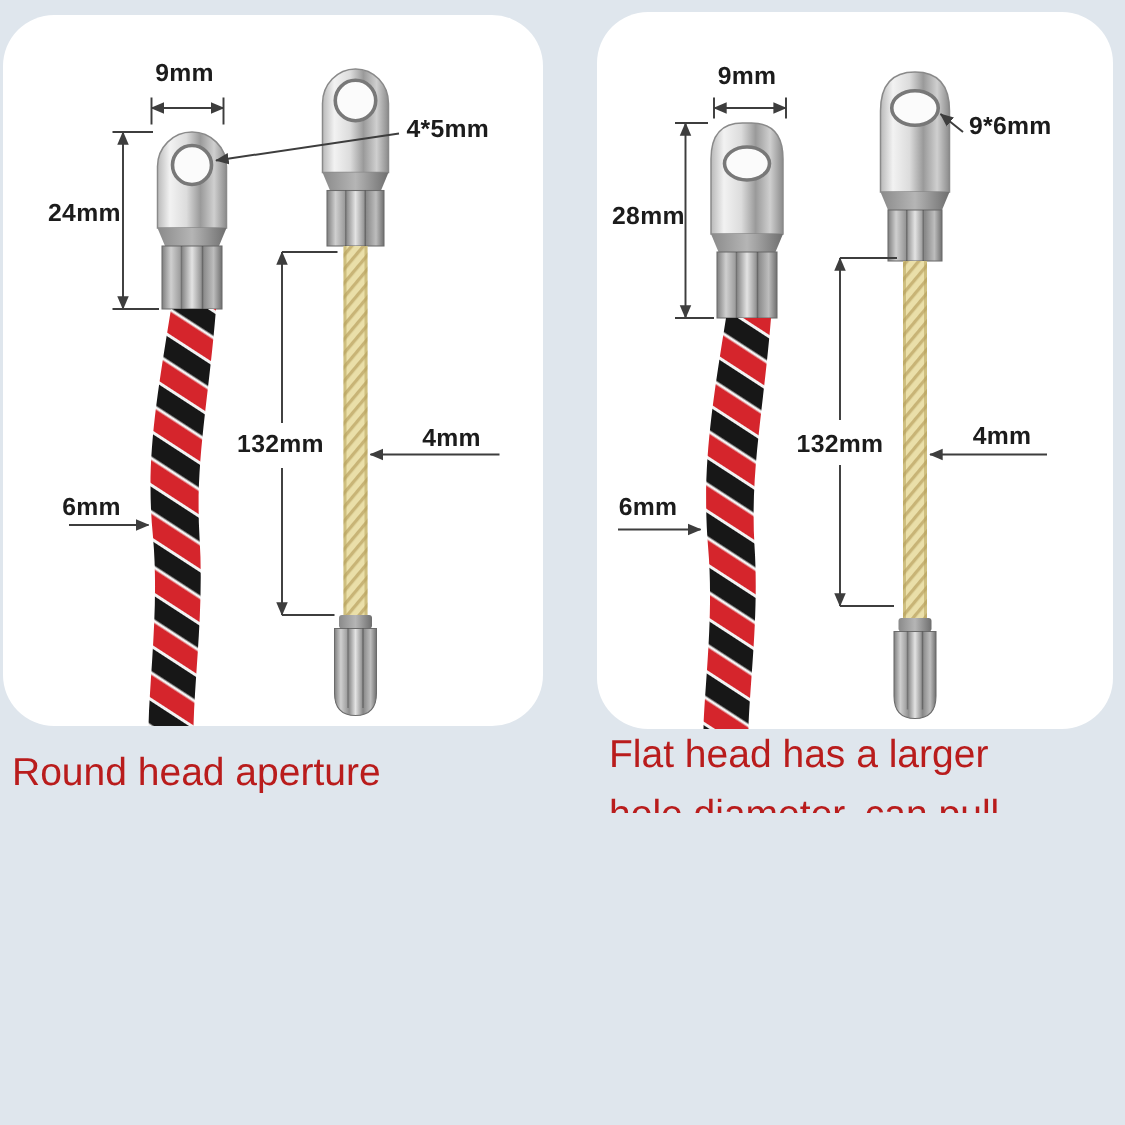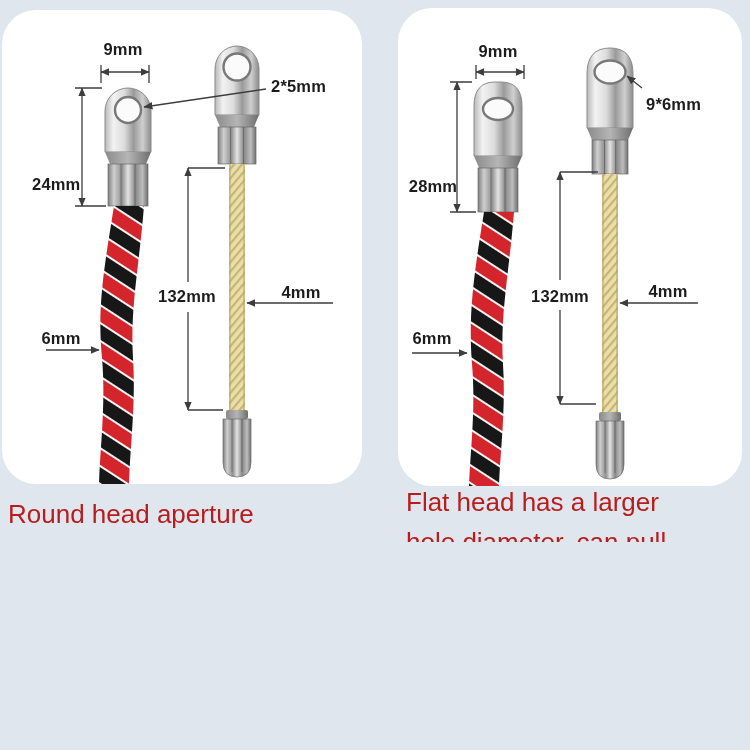--- a/index.html
+++ b/index.html
@@ -3,21 +3,21 @@
 <meta charset="utf-8">
 <style>
   html,body{margin:0;padding:0;background:#dfe6ed;}
   .page{position:relative;width:750px;height:542px;background:#dfe6ed;
         font-family:"Liberation Sans",sans-serif;overflow:hidden;}
   .card{position:absolute;background:#ffffff;border-radius:34px;overflow:hidden;}
   .card-left{left:2px;top:10px;width:360px;height:474px;}
   .card-right{left:398px;top:8px;width:344px;height:478px;}
   .dim-label{position:absolute;font-size:16.5px;font-weight:600;color:#1c1c1c;
              line-height:18px;letter-spacing:.2px;}
-  .tc{text-align:center;} .tr{text-align:center;margin-top:42px;} .tl{text-align:left;}
+  .tc{text-align:center;} .tr{text-align:left;} .tl{text-align:left;}
   .caption{position:absolute;font-size:26px;color:#b91c1c;white-space:pre-line;}
   .caption-left{left:8px;top:494px;width:354px;line-height:41px;}
   .caption-right{left:406px;top:482px;width:344px;line-height:40px;}
 </style>
 </head>
 <body>
 
 <div class="page">
 
   <div class="card card-left">
@@ -181,28 +181,28 @@
         <line x1="162" y1="164" x2="200" y2="164"></line>
         <line x1="162" y1="396" x2="198" y2="396"></line>
         <line x1="222" y1="295" x2="300" y2="295" marker-start="url(#Rar)"></line>
         <line x1="14" y1="345" x2="69" y2="345" marker-end="url(#Rar)"></line>
       </g>
     </svg>
   </div>
 
   <span class="dim-label tc" style="left:97px;top:40px;width:52px;">9mm</span>
   <span class="dim-label tr" style="left:32px;top:133px;width:46px;">24mm</span>
-  <span class="dim-label tl" style="left:271px;top:77px;width:70px;">2*5mm</span>
+  <span class="dim-label tl" style="left:271px;top:77px;width:70px;">4*5mm</span>
   <span class="dim-label tc" style="left:158px;top:287px;width:58px;">132mm</span>
   <span class="dim-label tc" style="left:279px;top:283px;width:44px;">4mm</span>
   <span class="dim-label tc" style="left:38px;top:329px;width:46px;">6mm</span>
 
   <span class="dim-label tc" style="left:472px;top:42px;width:52px;">9mm</span>
   <span class="dim-label tr" style="left:408px;top:135px;width:50px;">28mm</span>
-  <span class="dim-label tl" style="left:646px;top:75px;width:72px;margin-top:20px;">9*6mm</span>
+  <span class="dim-label tl" style="left:646px;top:75px;width:72px;">9*6mm</span>
   <span class="dim-label tc" style="left:530px;top:287px;width:60px;">132mm</span>
   <span class="dim-label tc" style="left:645px;top:282px;width:46px;">4mm</span>
   <span class="dim-label tc" style="left:409px;top:329px;width:46px;">6mm</span>
 
   <div class="caption caption-left">Round head aperture
 is slightly smaller, strong
 bending ability (round head
 is more suitable for smaller
 hole diameter pipe)</div>
   <div class="caption caption-right">Flat head has a larger

